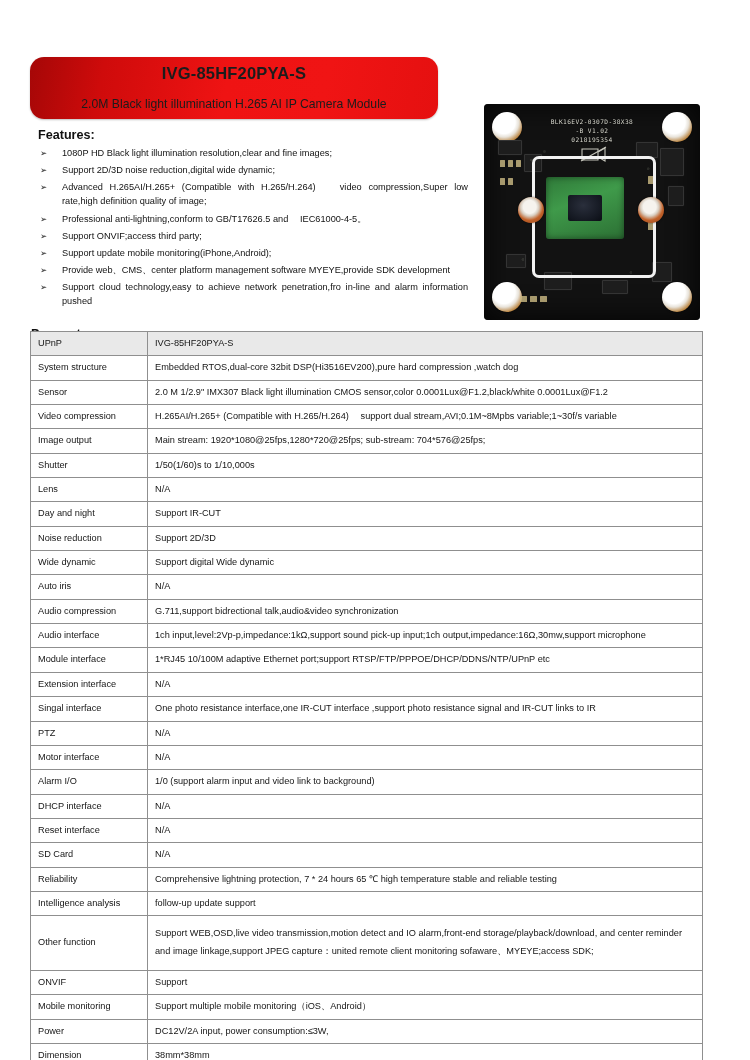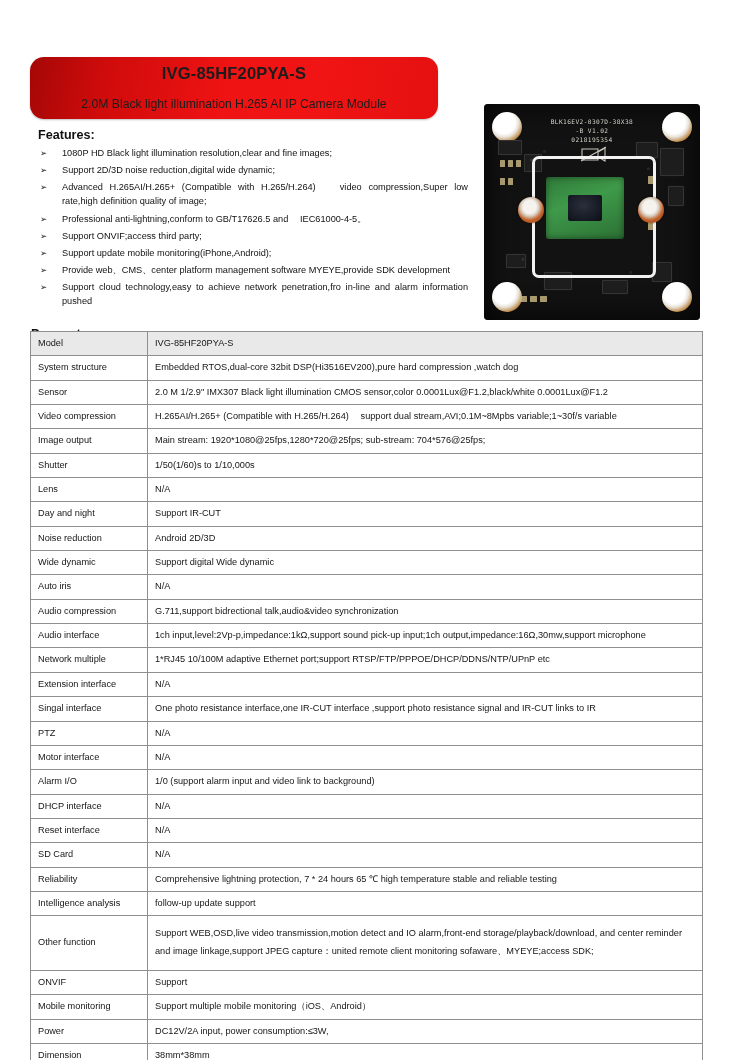--- a/index.html
+++ b/index.html
@@ -317,21 +317,21 @@
       <span class="feature-bullet">➢</span>
       <span class="feature-text">Support cloud technology,easy to achieve network penetration,fro in-line and alarm information pushed</span>
     </div>
   </div>
 
   <div class="section-title" id="parameters-title">Parameters：</div>
 
   <table class="params-table">
     <tbody>
         <tr class="first-row">
-          <td class="label">Model</td>
+          <td class="label">UPnP</td>
           <td class="value">IVG-85HF20PYA-S</td>
         </tr>
         <tr>
           <td class="label">System structure</td>
           <td class="value">Embedded RTOS,dual-core 32bit DSP(Hi3516EV200),pure hard compression ,watch dog</td>
         </tr>
         <tr>
           <td class="label">Sensor</td>
           <td class="value">2.0 M 1/2.9" IMX307 Black light illumination CMOS sensor,color 0.0001Lux@F1.2,black/white 0.0001Lux@F1.2</td>
         </tr>
@@ -350,40 +350,40 @@
         <tr>
           <td class="label">Lens</td>
           <td class="value">N/A</td>
         </tr>
         <tr>
           <td class="label">Day and night</td>
           <td class="value">Support IR-CUT</td>
         </tr>
         <tr>
           <td class="label">Noise reduction</td>
-          <td class="value">Android 2D/3D</td>
+          <td class="value">Support 2D/3D</td>
         </tr>
         <tr>
           <td class="label">Wide dynamic</td>
           <td class="value">Support digital Wide dynamic</td>
         </tr>
         <tr>
           <td class="label">Auto iris</td>
           <td class="value">N/A</td>
         </tr>
         <tr>
           <td class="label">Audio compression</td>
           <td class="value">G.711,support bidrectional talk,audio&amp;video synchronization</td>
         </tr>
         <tr>
           <td class="label">Audio interface</td>
           <td class="value">1ch input,level:2Vp-p,impedance:1kΩ,support sound pick-up input;1ch output,impedance:16Ω,30mw,support microphone</td>
         </tr>
         <tr>
-          <td class="label">Network multiple</td>
+          <td class="label">Module interface</td>
           <td class="value">1*RJ45 10/100M adaptive Ethernet port;support RTSP/FTP/PPPOE/DHCP/DDNS/NTP/UPnP etc</td>
         </tr>
         <tr>
           <td class="label">Extension interface</td>
           <td class="value">N/A</td>
         </tr>
         <tr>
           <td class="label">Singal interface</td>
           <td class="value">One photo resistance interface,one IR-CUT interface ,support photo resistance signal and IR-CUT links to IR</td>
         </tr>

